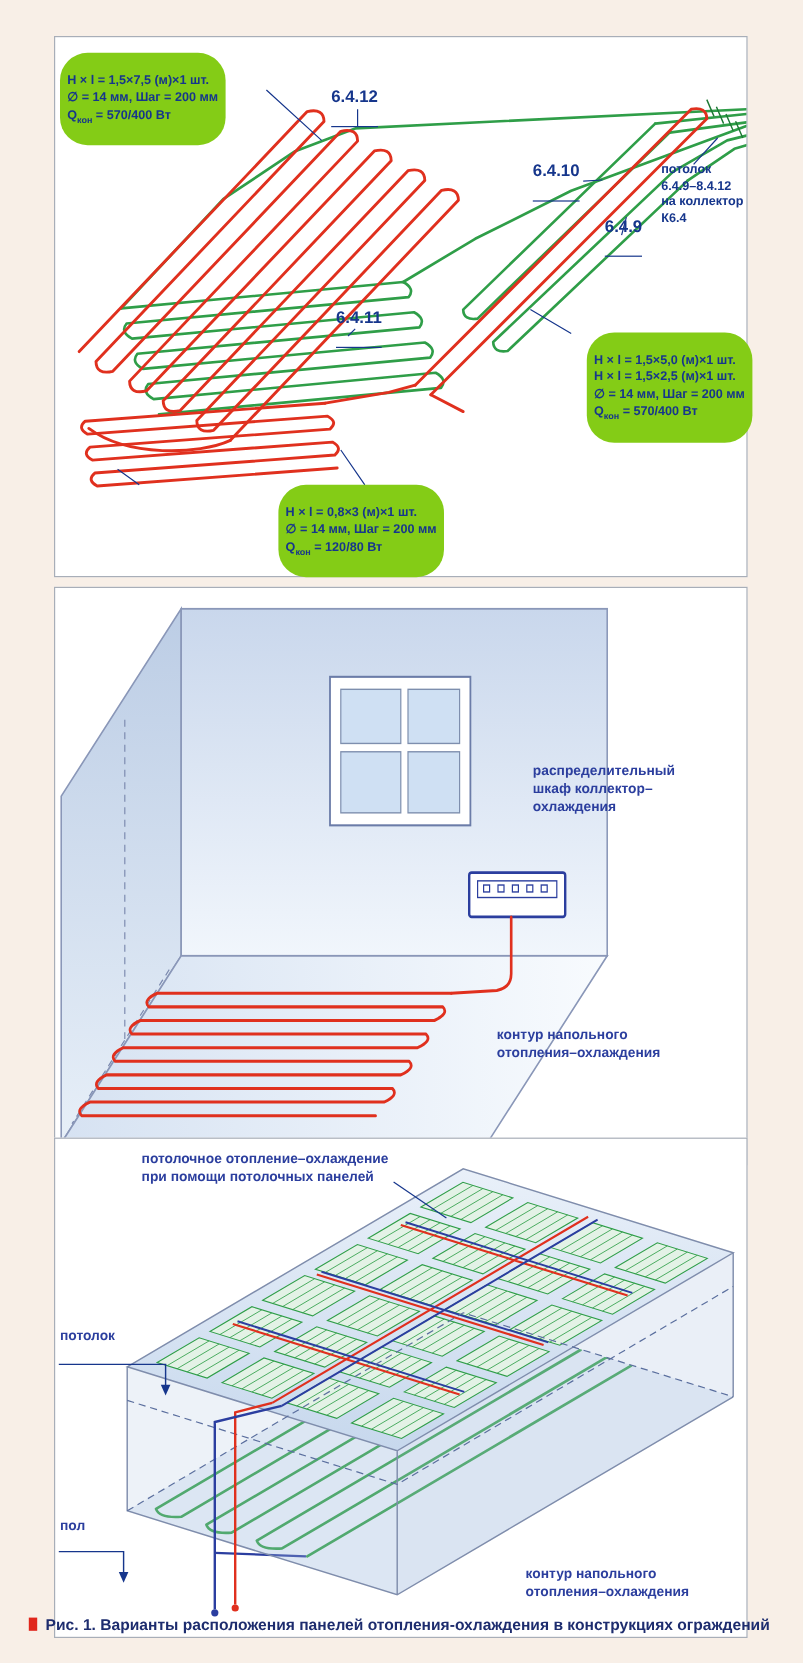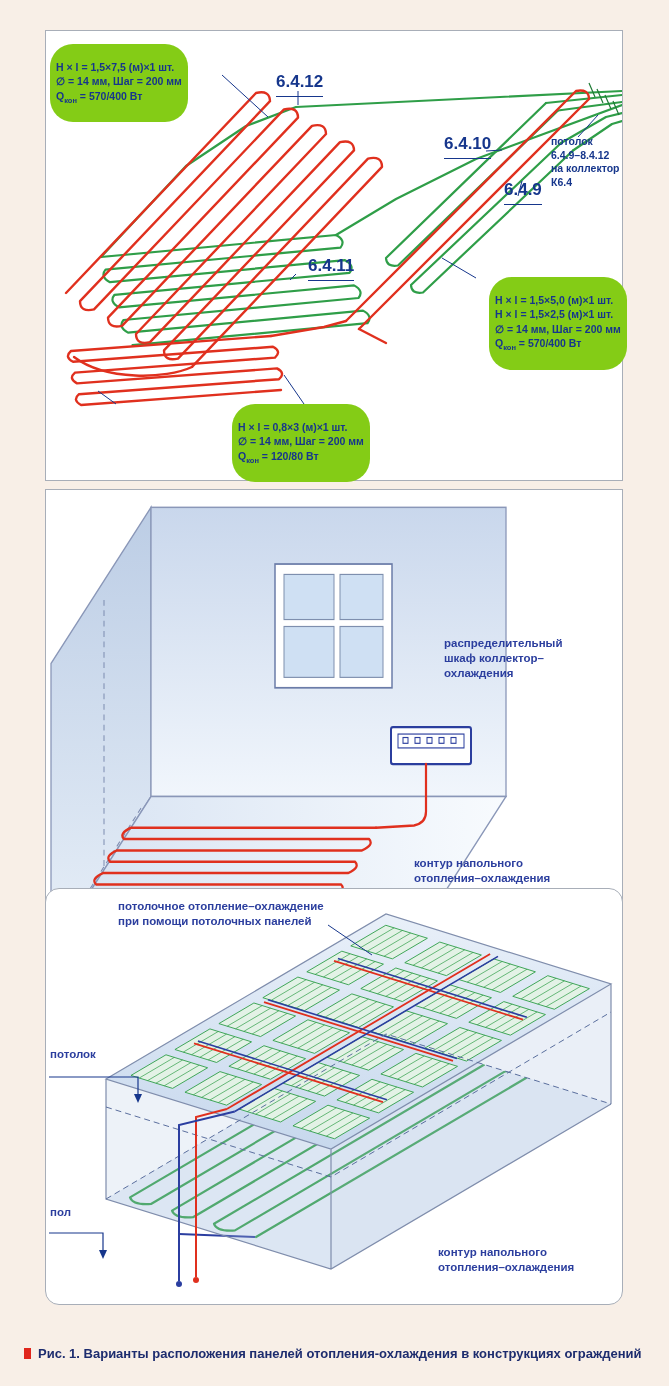--- a/index.html
+++ b/index.html
@@ -2,26 +2,26 @@
 <html><head>
 <meta charset="utf-8">
 <style>
   html,body{margin:0;padding:0;background:#f8efe7;}
   .page{position:relative;width:669px;height:1386px;background:#f8efe7;overflow:hidden;
         font-family:"Liberation Sans",sans-serif;}
   .panel{position:absolute;left:45px;width:578px;background:#ffffff;border:1px solid #a8aeb8;box-sizing:border-box;}
   .panel svg{position:absolute;left:0;top:0;width:100%;height:100%;display:block;}
   #panel1{top:30px;height:451px;}
   #panel2{top:489px;height:482px;}
-  #panel3{top:888px;height:417px;border-radius:14px;}
+  #panel3{top:948px;height:417px;}
   .anno-box{position:absolute;background:#84cc16;color:#16368c;
             font-size:10.5px;font-weight:bold;line-height:1.38;padding:16px 6px;white-space:nowrap;border-radius:23px;}
   .anno-note{position:absolute;color:#16368c;font-size:10.5px;font-weight:bold;line-height:1.3;white-space:nowrap;}
-  .p1-label{position:absolute;color:#16368c;font-size:17px;font-weight:bold;line-height:1;
-            border-bottom:1.2px solid #16368c;padding-bottom:6px;}
+  .p1-label{position:absolute;color:#16368c;font-size:14px;font-weight:bold;line-height:1;
+            border-bottom:1.2px solid #16368c;padding-bottom:18px;}
   .blue-label{position:absolute;color:#2b3e9e;font-size:11.5px;font-weight:bold;line-height:1.3;white-space:nowrap;}
   sub{font-size:7.5px;}
   .caption{position:absolute;left:24px;top:1346px;color:#1d2c6e;font-size:13px;font-weight:bold;white-space:nowrap;}
   .caption .bullet{display:inline-block;width:7px;height:11px;background:#e0261c;margin-right:7px;vertical-align:-1px;}
 </style>
 </head>
 <body>
 
 <div class="page">
 
@@ -68,21 +68,21 @@
 
     <div class="anno-box" style="left:186px;top:373px;">
       <div>Н × l = 0,8×3 (м)×1 шт.</div>
       <div>∅ = 14 мм, Шаг = 200 мм</div>
       <div>Q<sub>кон</sub> = 120/80 Вт</div>
     </div>
 
     <div class="p1-label" style="left:230px;top:42px;">6.4.12</div>
     <div class="p1-label" style="left:398px;top:104px;">6.4.10</div>
     <div class="p1-label" style="left:458px;top:150px;">6.4.9</div>
-    <div class="p1-label" style="left:234px;top:226px;margin-left:28px;">6.4.11</div>
+    <div class="p1-label" style="left:234px;top:226px;">6.4.11</div>
   </section>
 
   <section class="panel" id="panel2">
     <svg id="svg2" viewBox="0 0 576 415" preserveAspectRatio="none">
       <defs>
         <linearGradient id="gWallBack" x1="0" y1="0" x2="0" y2="1">
           <stop offset="0" stop-color="#c9d7ec"></stop>
             <stop offset="1" stop-color="#f1f6fc"></stop>
         </linearGradient>
         <linearGradient id="gWallLeft" x1="0" y1="0" x2="0" y2="1">

